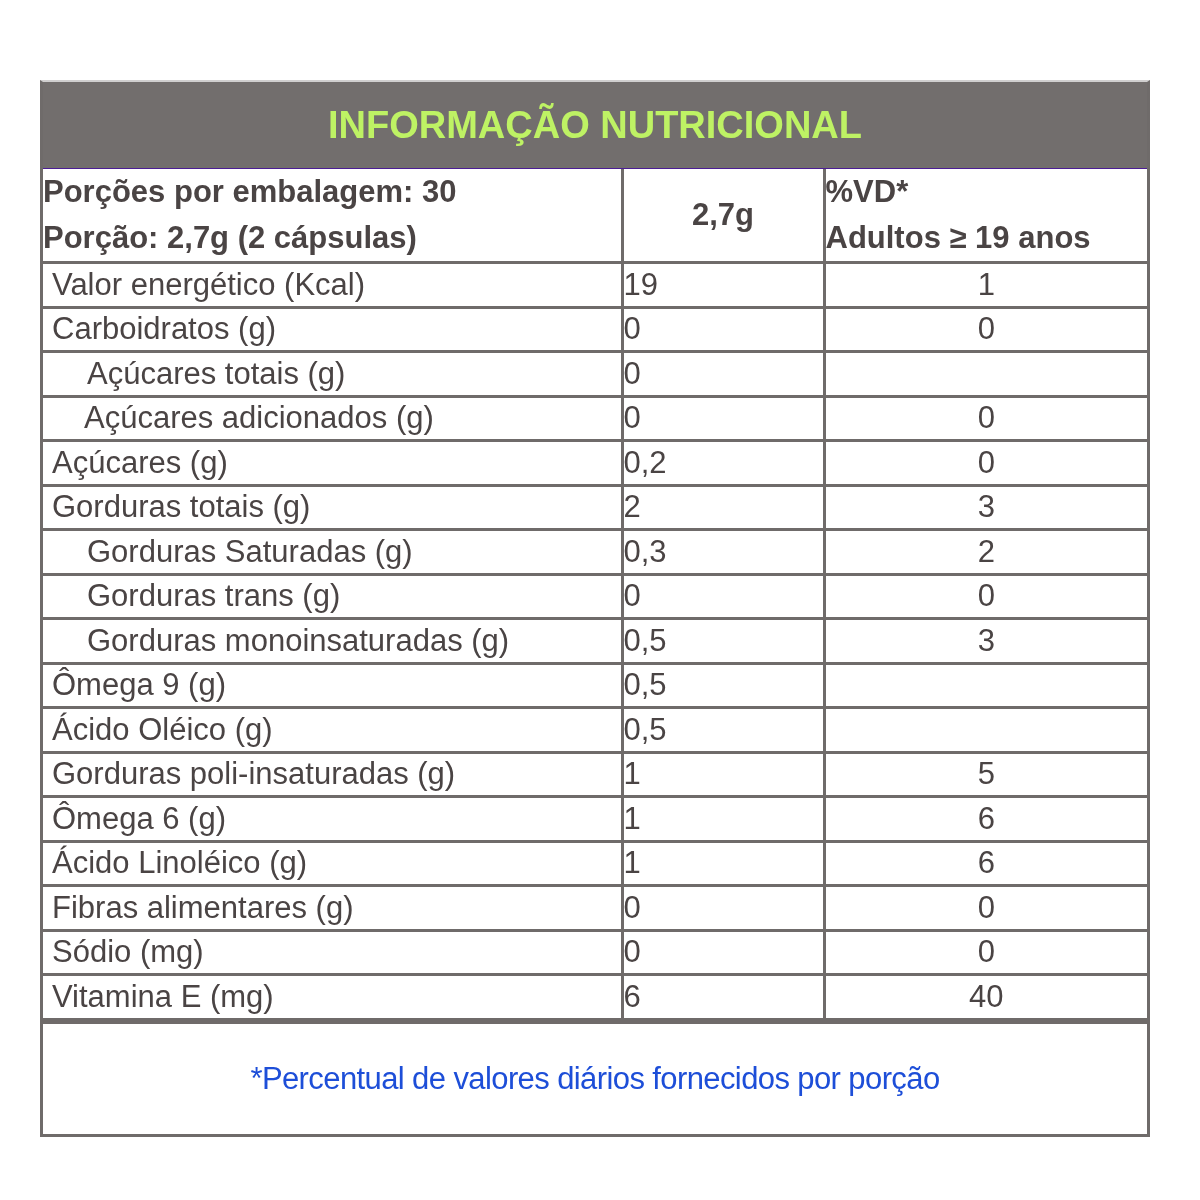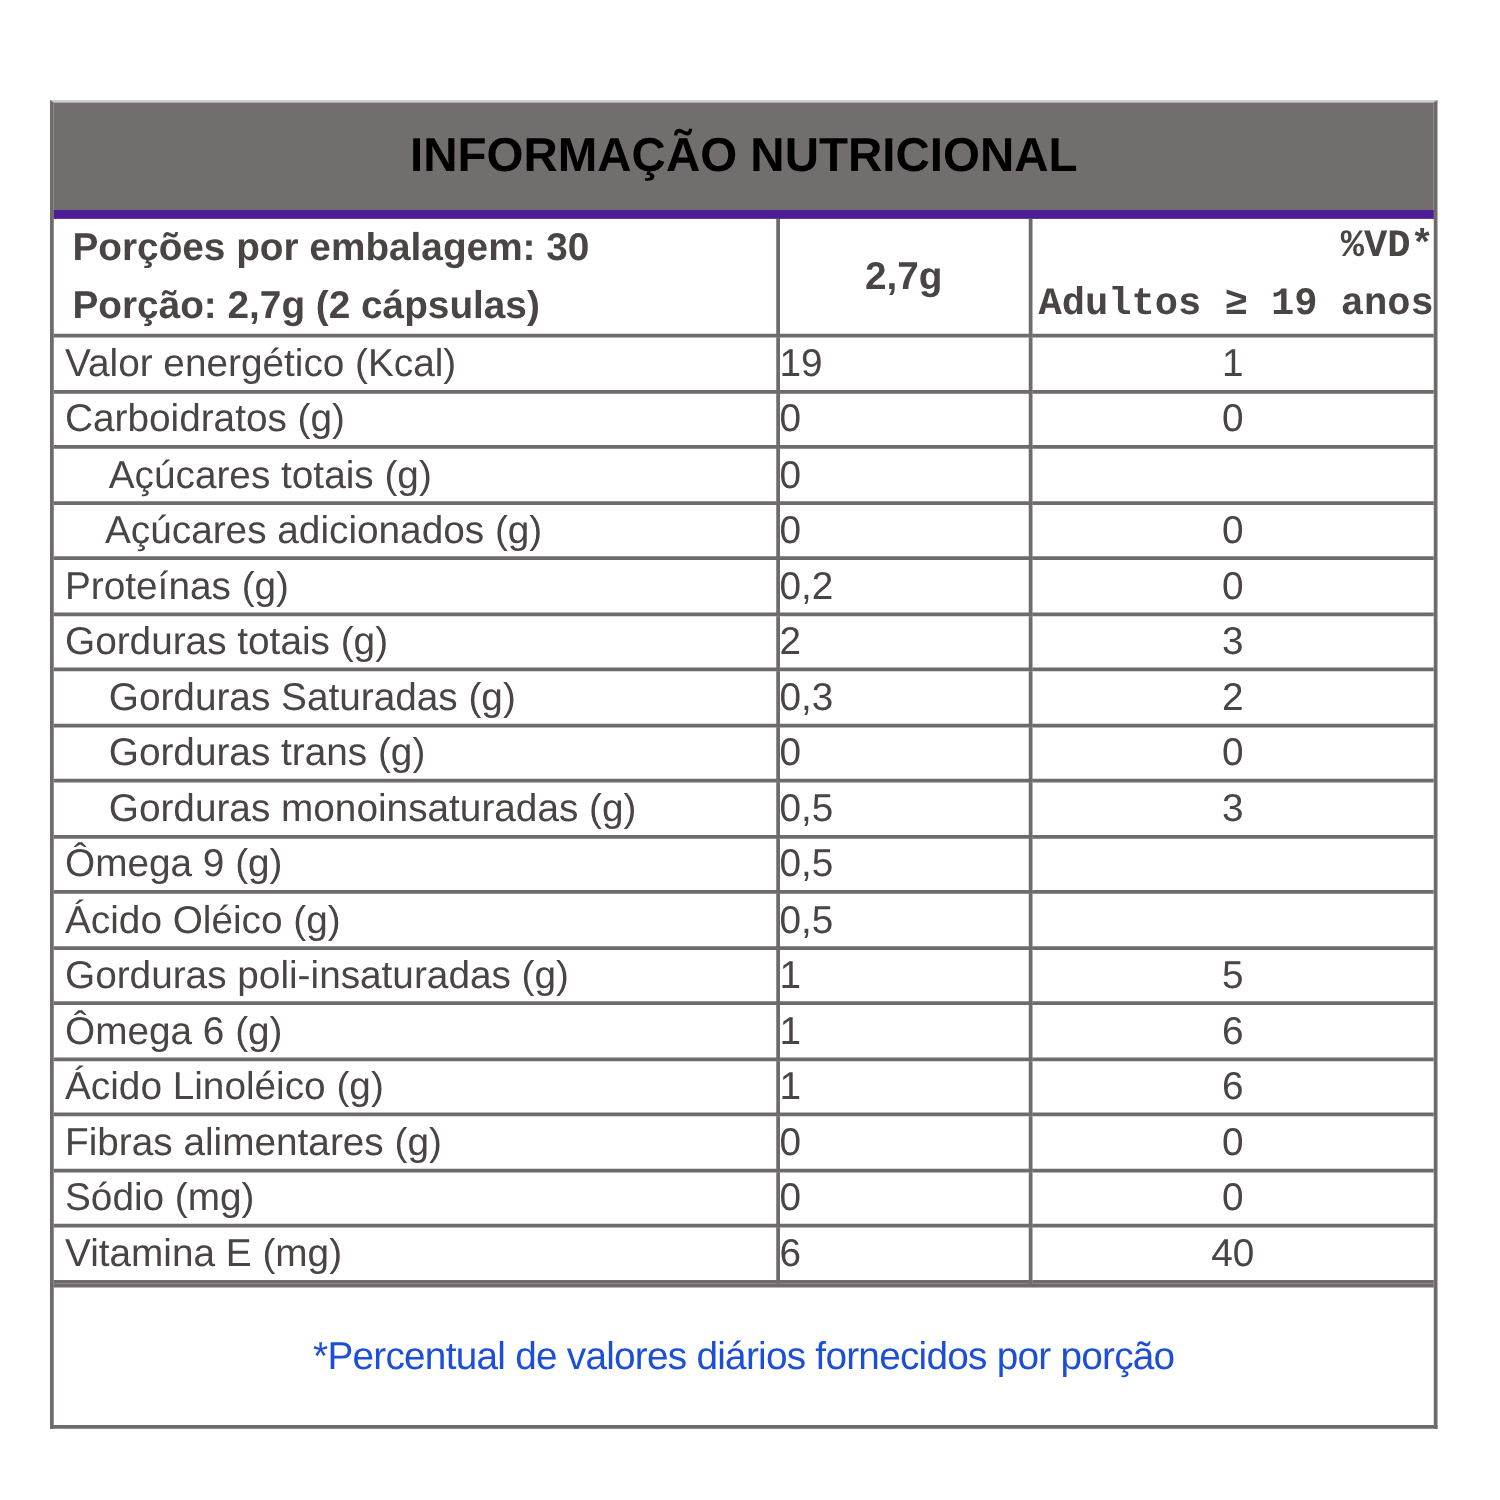--- a/index.html
+++ b/index.html
@@ -17,27 +17,27 @@
       width: 1104px;
       border: 3px solid #6f6b6a;
       border-top: 2px solid #d0cfcf;
       box-sizing: content-box;
       font-family: "Liberation Sans", sans-serif;
       color: #4a4444;
     }
     .title-bar {
       height: 86px;
       background: #726e6d;
-      color: #000000;
+      color: #bef264;
       font-weight: bold;
       font-size: 38px;
       display: flex;
       align-items: center;
       justify-content: center;
-      border-bottom: 7px solid #4c1d95;
+      border-bottom: 1px solid #4c1d95;
       letter-spacing: 0px;
     }
     table.nutri {
       border-collapse: collapse;
       width: 1104px;
       table-layout: fixed;
     }
     table.nutri td {
       border: 3px solid #6f6b6a;
       padding: 0;
@@ -47,23 +47,23 @@
       white-space: nowrap;
       overflow: hidden;
     }
     table.nutri tr:first-child td { border-top: none; }
     table.nutri td:first-child { border-left: none; }
     table.nutri td:last-child { border-right: none; }
     col.c1 { width: 579px; }
     col.c2 { width: 202px; }
     col.c3 { width: 323px; }
     .hdr td { height: 88px; font-weight: bold; }
-    .hdr .portion-cell { padding-left: 15px; line-height: 46px; }
+    .hdr .portion-cell { padding-left: 0; line-height: 46px; }
     .hdr .center { text-align: center; }
-    .hdr .vd-cell { text-align: right; line-height: 46px; font-family: Liberation Mono, monospace; }
+    .hdr .vd-cell { text-align: left; line-height: 46px; }
     .row td { height: 41.5px; }
     .row td.name { padding-left: 9px; }
     .row td.name.indent1 { padding-left: 44px; }
     .row td.name.indent2 { padding-left: 41px; }
     .row td.val { text-align: left; }
     .row td.vd { text-align: center; }
     .footer {
       height: 110px;
       border-top: 3px solid #6f6b6a;
       display: flex;
@@ -111,21 +111,21 @@
           <td class="name indent1">Açúcares totais (g)</td>
           <td class="val">0</td>
           <td class="vd"></td>
         </tr>
       <tr class="row">
           <td class="name indent2">Açúcares adicionados (g)</td>
           <td class="val">0</td>
           <td class="vd">0</td>
         </tr>
       <tr class="row">
-          <td class="name">Proteínas (g)</td>
+          <td class="name">Açúcares (g)</td>
           <td class="val">0,2</td>
           <td class="vd">0</td>
         </tr>
       <tr class="row">
           <td class="name">Gorduras totais (g)</td>
           <td class="val">2</td>
           <td class="vd">3</td>
         </tr>
       <tr class="row">
           <td class="name indent1">Gorduras Saturadas (g)</td>

